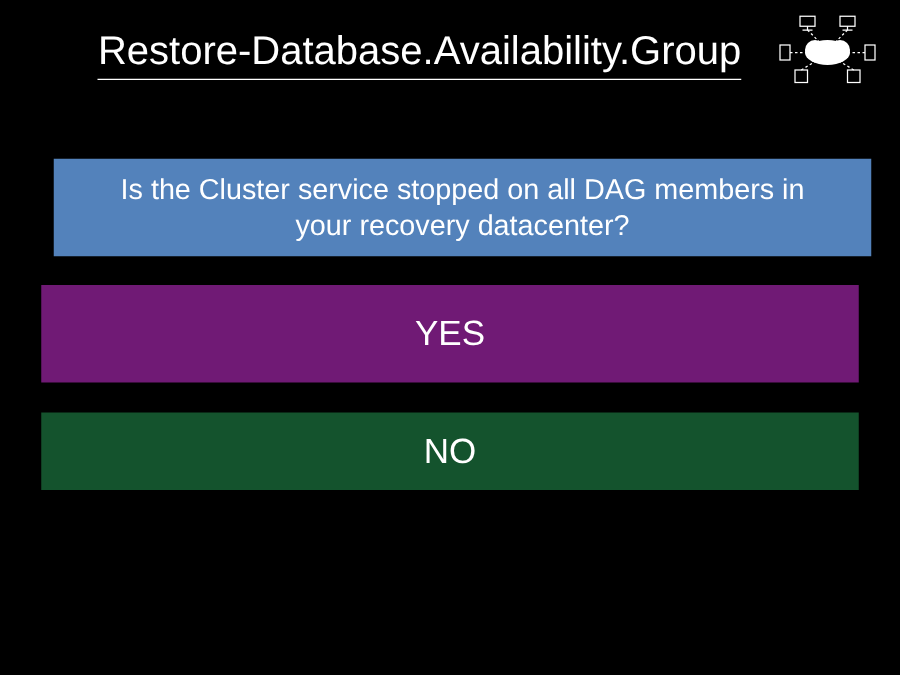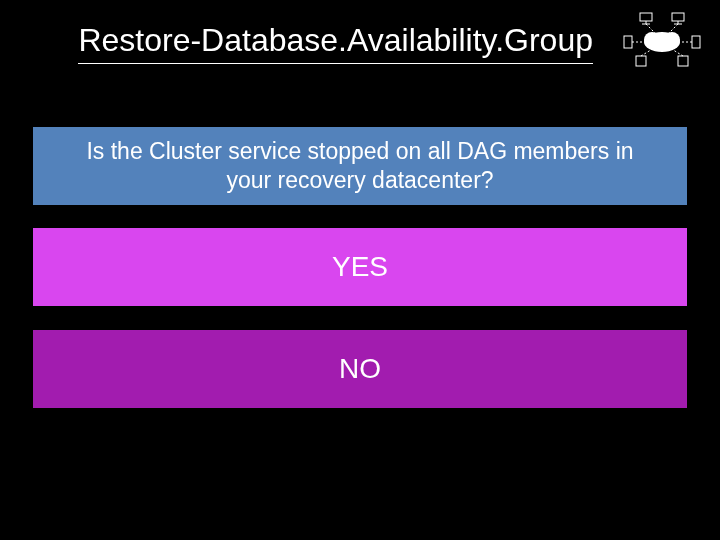--- a/index.html
+++ b/index.html
@@ -44,32 +44,33 @@
     text-align: center;
     font-weight: 300;
   }
   .question {
     top: 127px;
     height: 78px;
     background: #5382bb;
     font-size: 23px;
     padding: 0 28px;
     line-height: 1.25;
+    margin-left: 10px;
   }
   .yes-btn {
     top: 228px;
     height: 78px;
-    background: #d946ef;
+    background: #701a75;
     font-size: 28px;
     cursor: pointer;
   }
   .no-btn {
     top: 330px;
-    height: 78px;
-    background: #a21caf;
+    height: 62px;
+    background: #14532d;
     font-size: 28px;
     cursor: pointer;
   }
   
   .net-icon {
     position: absolute;
     right: 18px;
     top: 10px;
     width: 80px;
     height: 60px;

